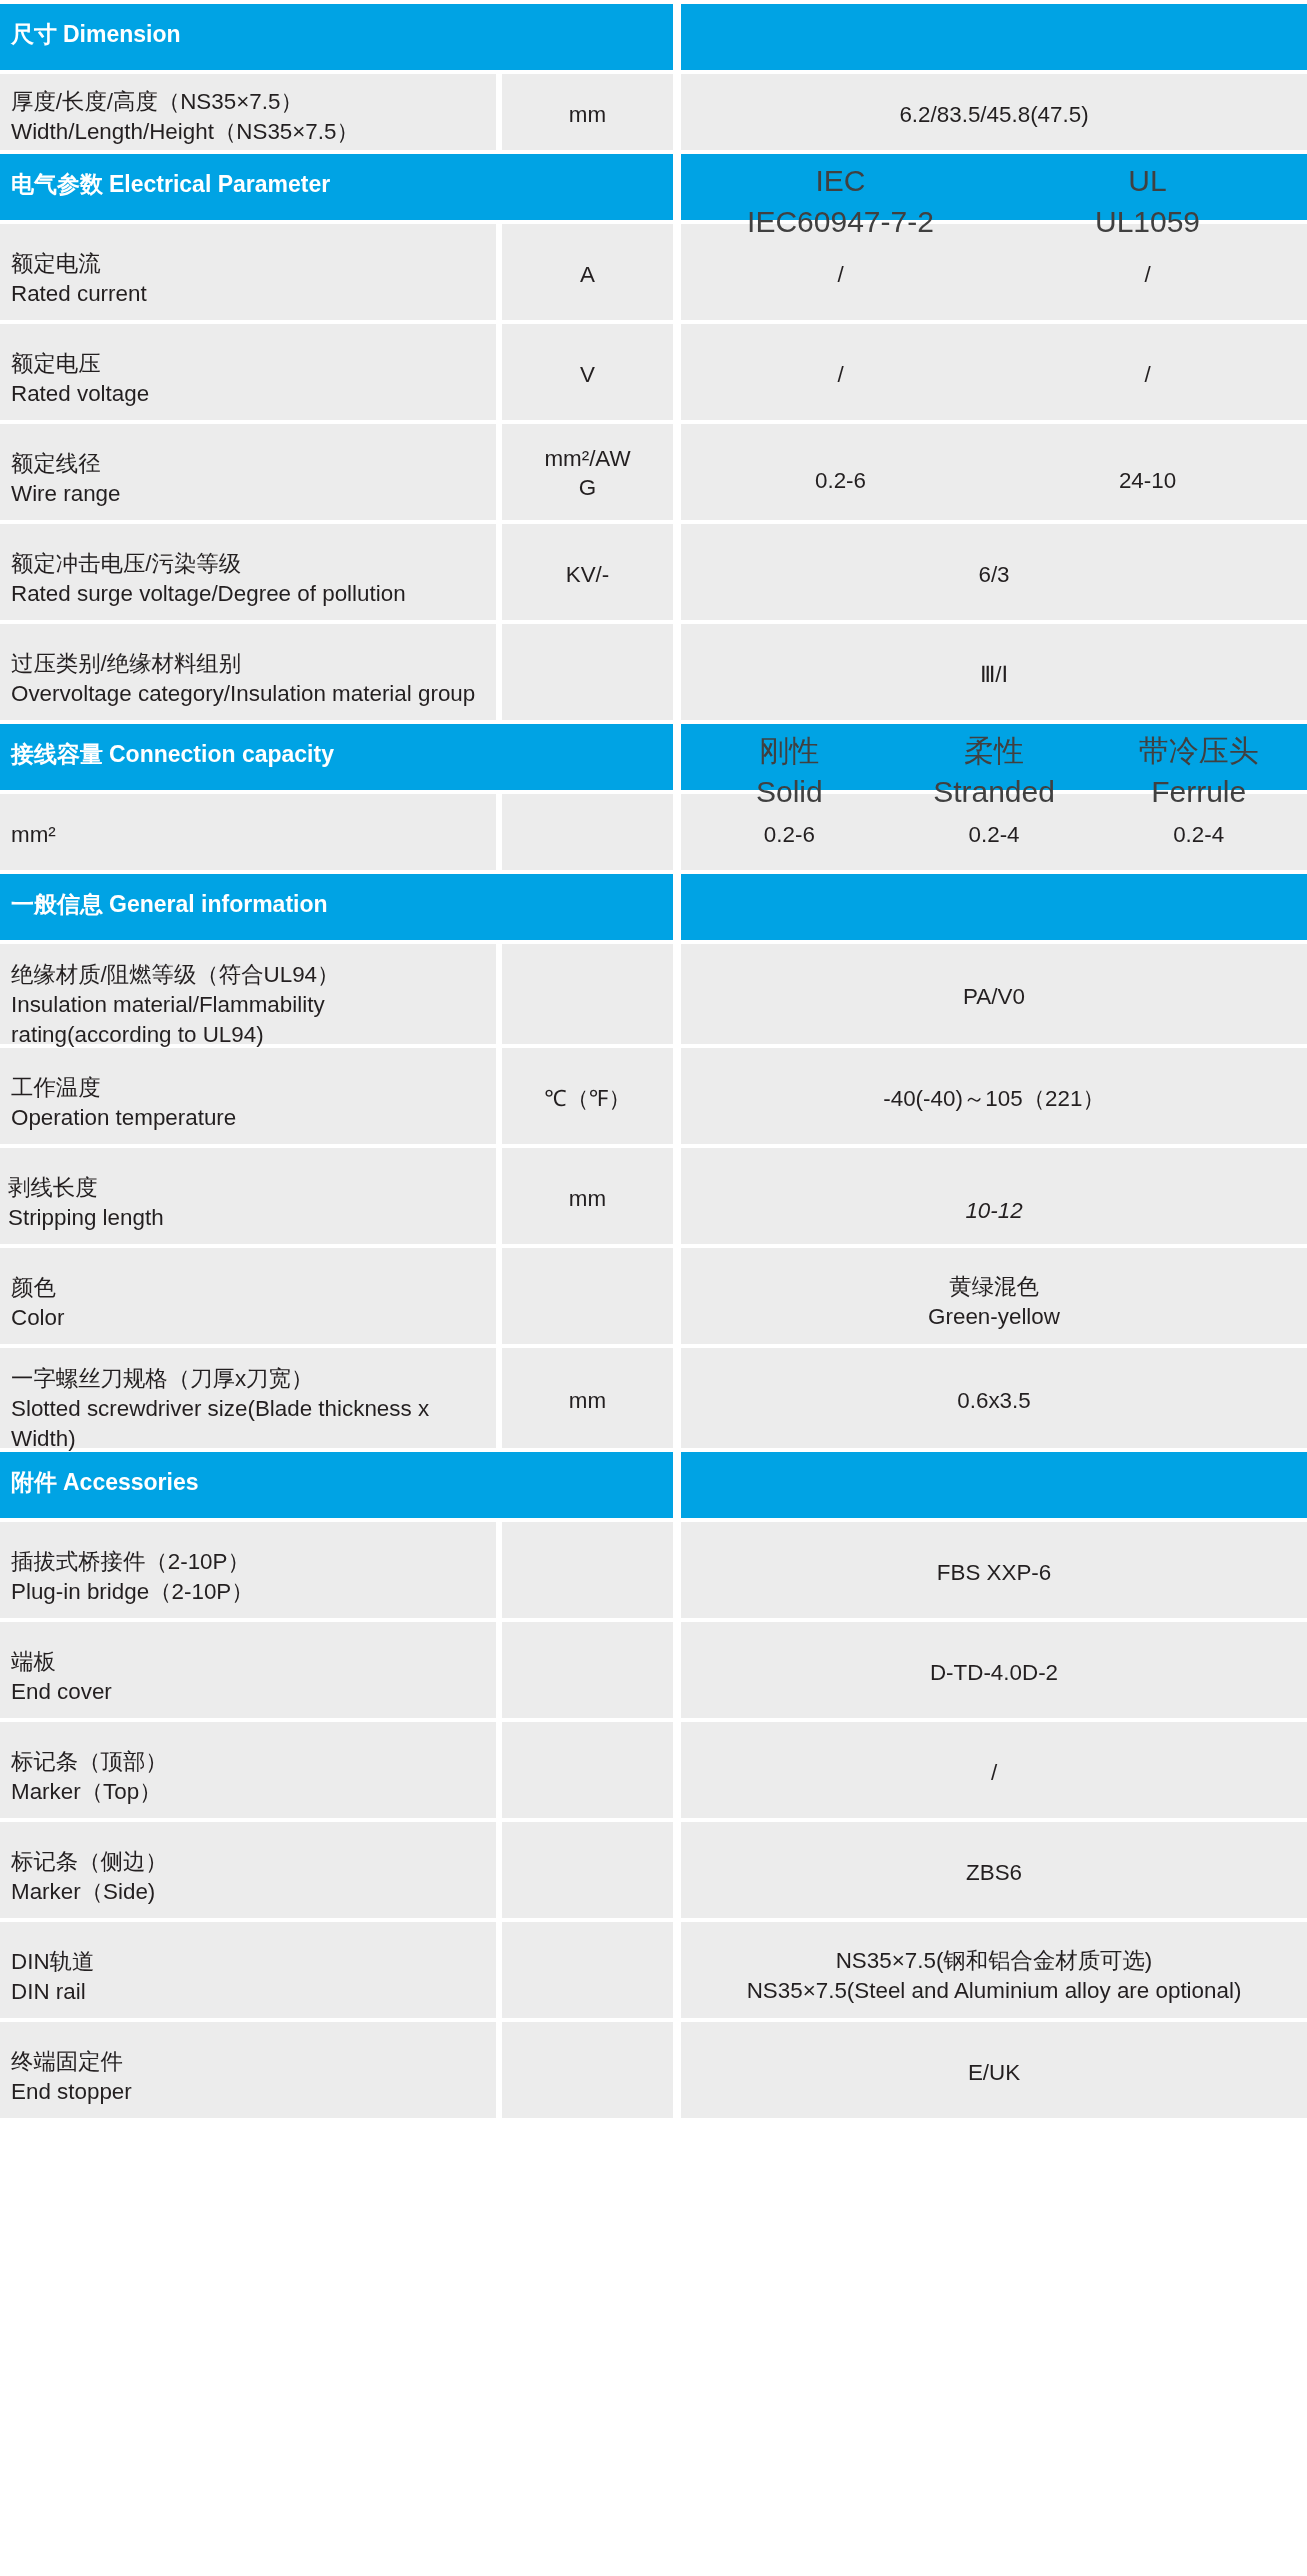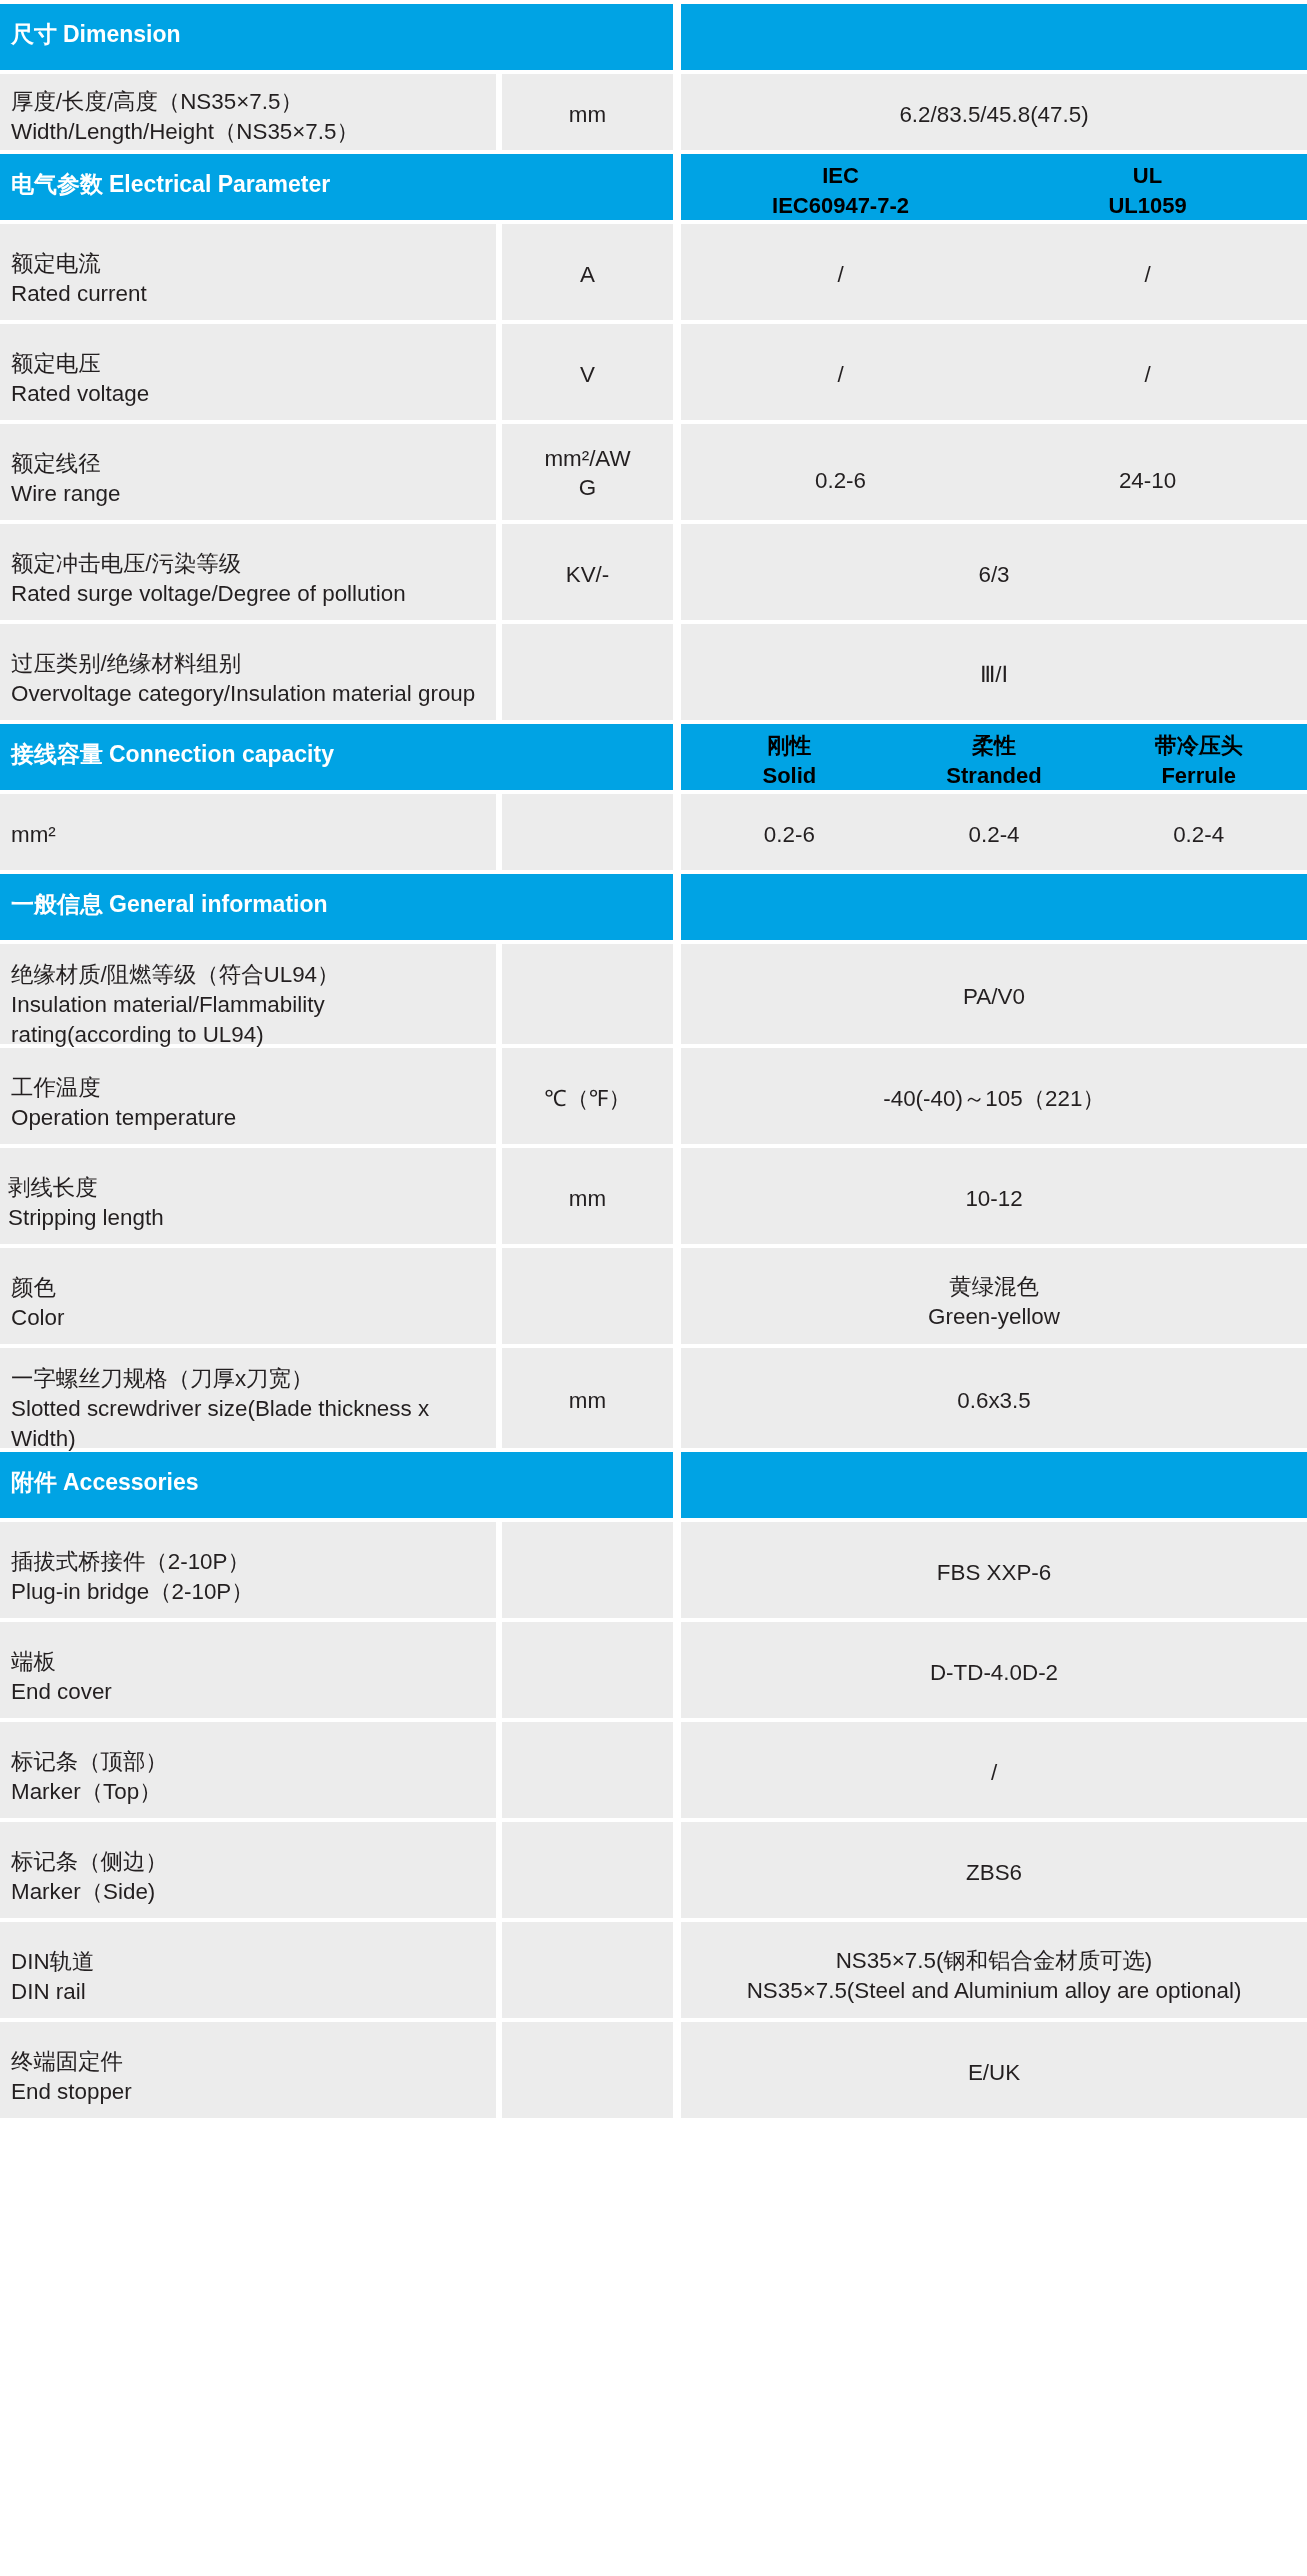--- a/index.html
+++ b/index.html
@@ -71,23 +71,22 @@
   .value-cell {
     text-align: center;
     font-size: 22.4px;
     color: #231f20;
     line-height: 1.36;
     padding: 10px 6px;
   }
   .value-cell .vline { display: block; }
 
   .hdr .value-cell {
-    color: #000000;
-    font-size: 22px;
-    font-weight: bold;
+    color: #404040;
+    font-size: 30px;
   }
 
   .cols3, .cols2 {
     display: flex;
     width: 100%;
     align-items: center;
     justify-content: center;
   }
   .cols3 > div { flex: 1 1 0; text-align: center; }
   .cols2 > div { flex: 1 1 0; text-align: center; }
@@ -433,21 +432,21 @@
           </td>
   <td></td>
   <td>
             <div class="cell h-big">
               <div class="unit-cell" style="padding-top:36px;">mm</div>
             </div>
           </td>
   <td></td>
   <td>
             <div class="cell h-big">
-              <div class="value-cell" style="padding-top:36px;">10-12</div>
+              <div class="value-cell" style="padding-top:48px;font-style:italic;">10-12</div>
             </div>
           </td>
 </tr>
 
 <tr>
   <td>
             <div class="cell h-big">
               <div class="label-cell" style="padding-top:25px;">
                 <span class="zh">颜色</span>
                 <span class="en">Color</span>

